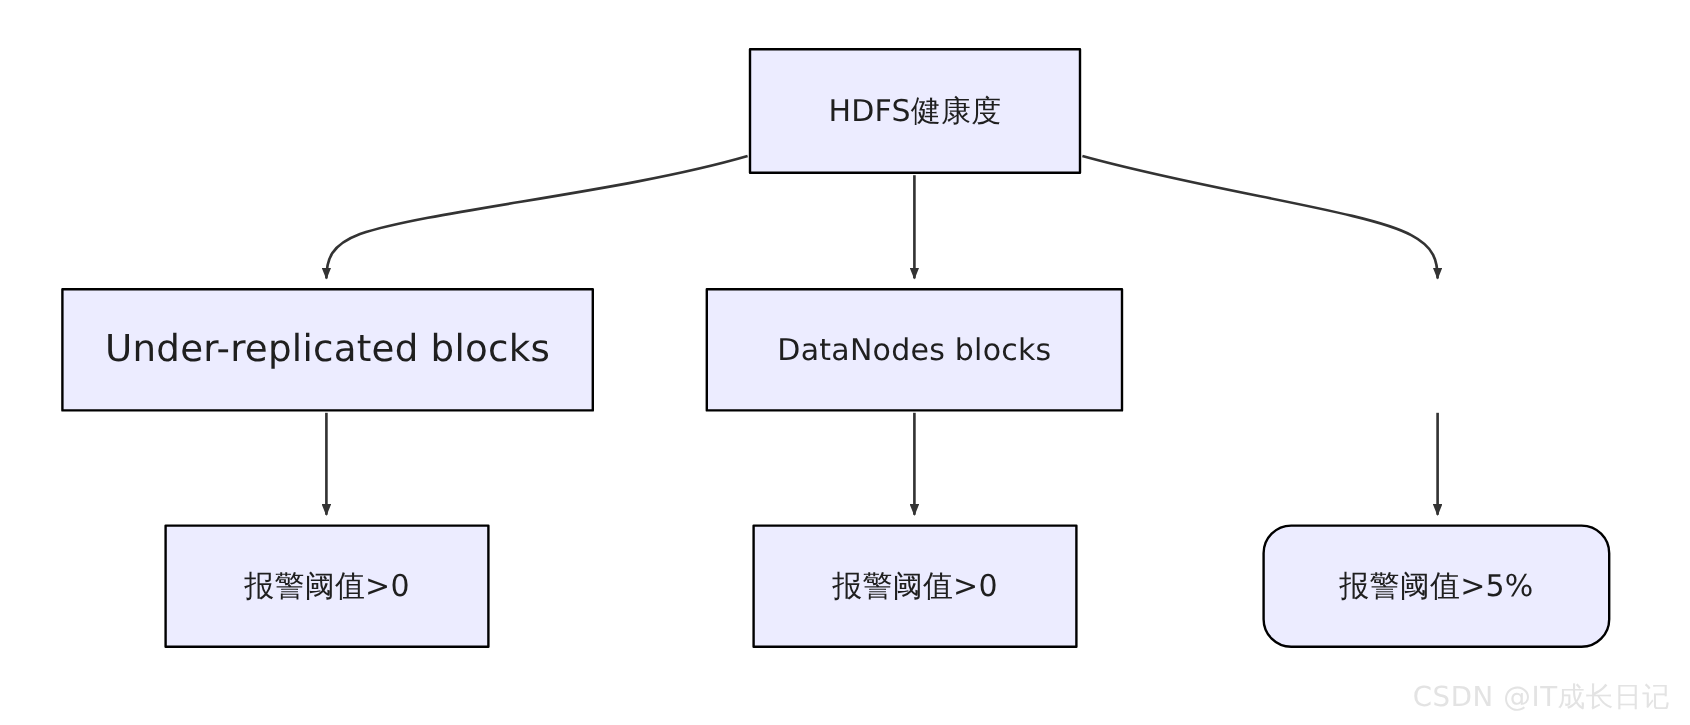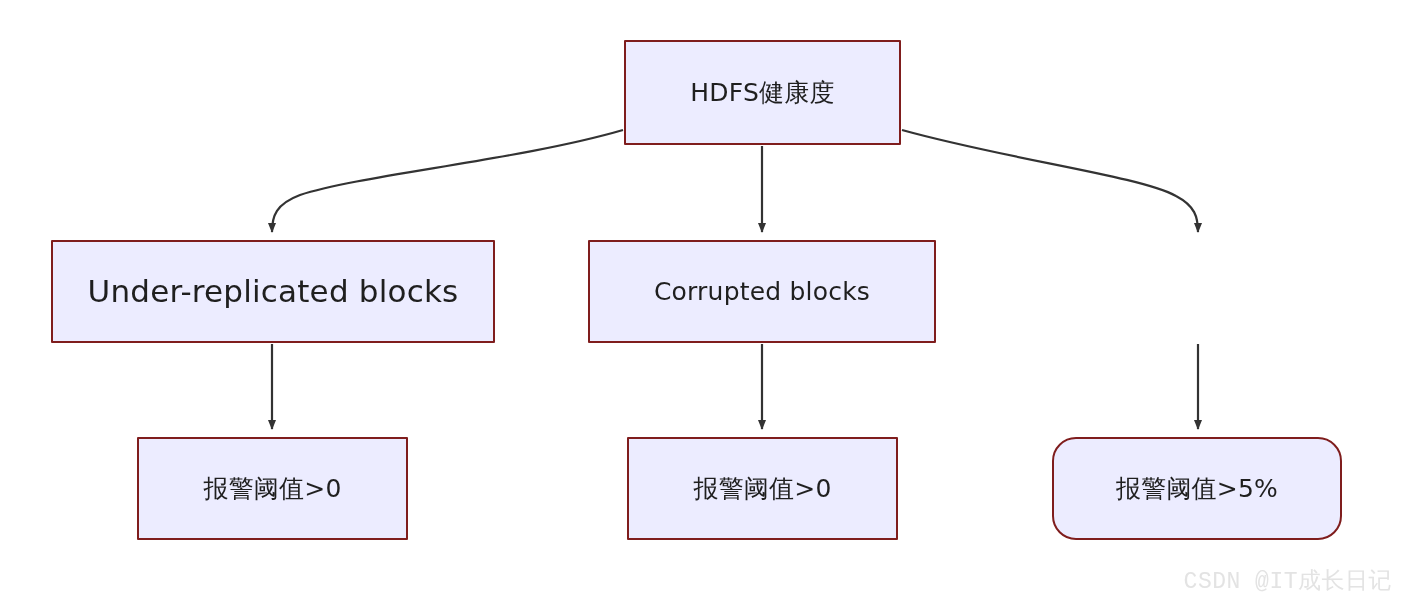--- a/index.html
+++ b/index.html
@@ -22,21 +22,21 @@
     left: 0;
     top: 0;
     width: 1408px;
     height: 604px;
     pointer-events: none;
   }
   .node {
     position: absolute;
     box-sizing: border-box;
     background: #ececff;
-    border: 2px solid #7f1d1d;
+    border: 2px solid #000000;
     border-radius: 1px;
     display: flex;
     align-items: center;
     justify-content: center;
     color: #1f1f1f;
     text-align: center;
     line-height: 1.2;
     letter-spacing: 0.2px;
   }
   .node-label {
@@ -94,21 +94,20 @@
     border-radius: 24px;
   }
   #watermark {
     position: absolute;
     right: 16px;
     bottom: 8px;
     font-size: 23px;
     color: #e3e3e3;
     white-space: nowrap;
     letter-spacing: 0.5px;
-    font-family: Liberation Mono, monospace;
   }
 </style>
 </head>
 <body>
 
 <div id="canvas">
 
   <svg id="edges" viewBox="0 0 1408 604" width="1408" height="604" xmlns="http://www.w3.org/2000/svg">
     <defs>
       <marker id="arrowhead" markerWidth="10" markerHeight="8" refX="9" refY="4" orient="auto" markerUnits="userSpaceOnUse">
@@ -131,21 +130,21 @@
 
   <div class="node n-root">
     <span class="node-label">HDFS健康度</span>
   </div>
 
   <div class="node n-b1">
     <span class="node-label">Under-replicated blocks</span>
   </div>
 
   <div class="node n-b2">
-    <span class="node-label">Corrupted blocks</span>
+    <span class="node-label">DataNodes blocks</span>
   </div>
 
 
   <div class="node n-l1">
     <span class="node-label">报警阈值&gt;0</span>
   </div>
 
   <div class="node n-l2">
     <span class="node-label">报警阈值&gt;0</span>
   </div>

